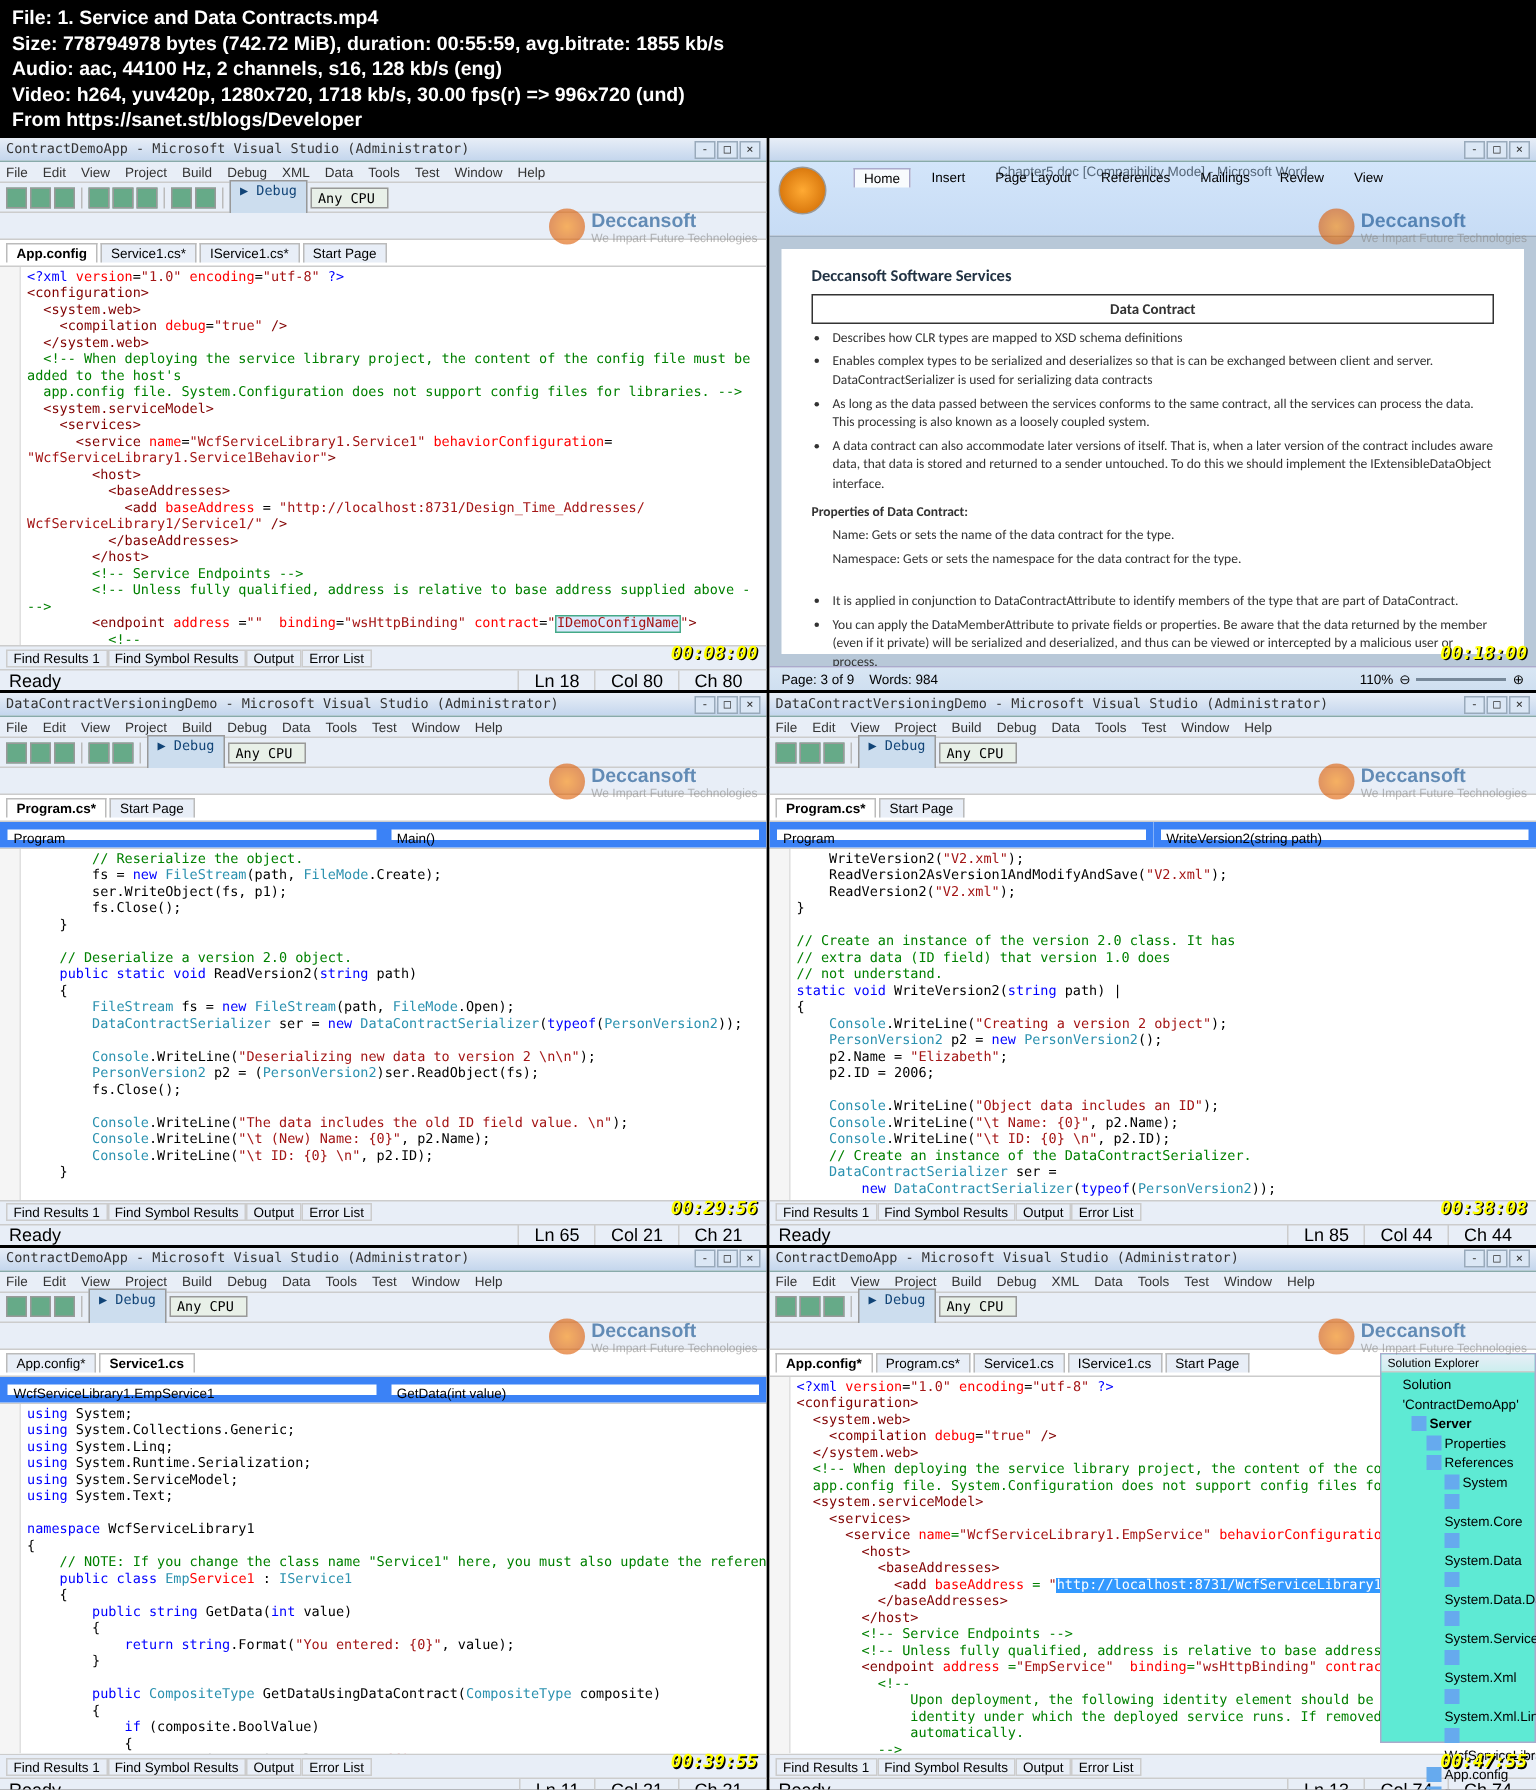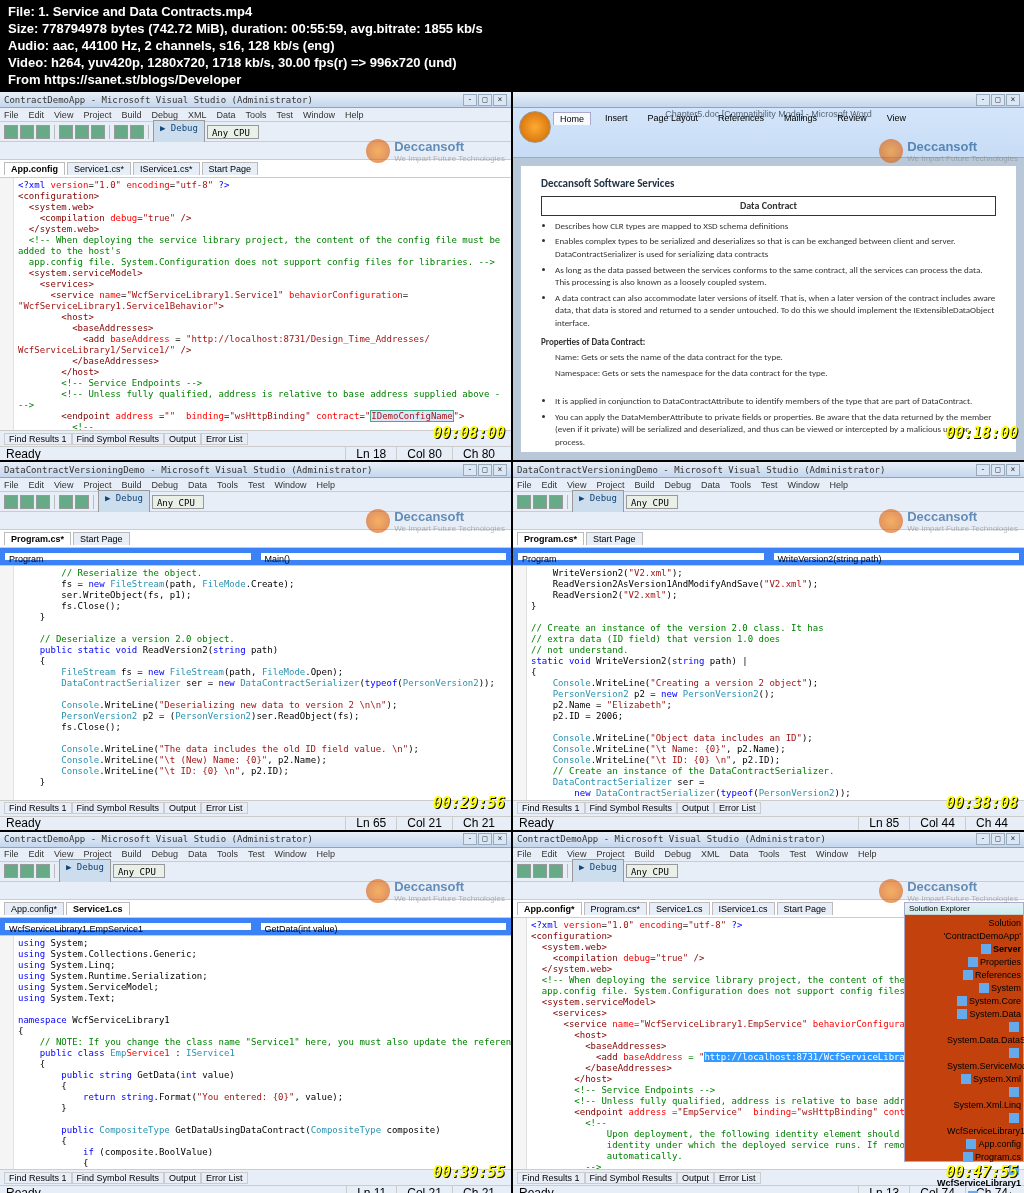--- a/index.html
+++ b/index.html
@@ -27,53 +27,53 @@
 .bottombar { background: #e8eef7; height: 16px; display: flex; align-items: center; padding: 0 4px; font-size: 9px; border-top: 1px solid #ccc; font-family: "Segoe UI", sans-serif; }
 .bottombar .btab { border: 1px solid #ccc; padding: 0 4px; background: #e8eef7; }
 .statusbar { background: #e8eef7; height: 14px; display: flex; align-items: center; padding: 0 6px; font-size: 12px; border-top: 1px solid #ccc; font-family: "Segoe UI", sans-serif; }
 .statusbar .spacer { flex: 1; }
 .statusbar .cell { padding: 0 10px; border-left: 1px solid #ccc; }
 .watermark { position: absolute; top: 24px; right: 6px; opacity: 0.6; display: flex; align-items: center; gap: 4px; margin-top: 23px; }
 .watermark .logo { width: 24px; height: 24px; background: radial-gradient(#f80, #c40); border-radius: 50%; }
 .watermark .txt { font-family: "Segoe UI", sans-serif; }
 .watermark .txt .t1 { color: #0a4a8a; font-weight: bold; font-size: 13px; }
 .watermark .txt .t2 { color: #888; font-size: 8px; }
-.timestamp { position: absolute; bottom: 18px; right: 6px; color: #ff0; font-size: 15px; font-weight: bold; font-style: italic; text-shadow: 1px 1px #000; }
+.timestamp { position: absolute; bottom: 18px; right: 6px; color: #ff0; font-size: 12px; font-weight: bold; font-style: italic; text-shadow: 1px 1px #000; }
 .kw { color: #0000ff; }
 .str { color: #a31515; }
 .com { color: #008000; }
 .type { color: #2b91af; }
 .attr { color: #ff0000; }
 .tag { color: #800000; }
 .hl { background: #dae9fc; border: 1px solid #4a8; }
 .sel { background: #3399ff; color: #fff; }
 
 
 .ribbon { background: linear-gradient(#d3e5fa, #c7dcf5); height: 50px; border-bottom: 1px solid #9ab; position: relative; }
 .ribbon .orb { position: absolute; left: 6px; top: 3px; width: 32px; height: 32px; border-radius: 50%; background: radial-gradient(#fa3, #c60); border: 1px solid #999; }
-.ribbon .rtabs { position: absolute; left: 40px; top: 4px; display: flex; gap: 8px; font-size: 9px; font-family: "Segoe UI", sans-serif; }
+.ribbon .rtabs { position: absolute; left: 56px; top: 4px; display: flex; gap: 8px; font-size: 9px; font-family: "Segoe UI", sans-serif; }
 .ribbon .rt { padding: 1px 6px; }
 .ribbon .rt.active { background: #f8fbfd; border: 1px solid #aac; border-bottom: none; }
 .wordtitle { position: absolute; top: 1px; left: 50%; transform: translateX(-50%); font-size: 9px; color: #567; font-family: "Segoe UI", sans-serif; }
 .worddoc { flex: 1; background: #b8c8d8; padding: 8px; overflow: hidden; }
 .page { background: #fff; padding: 10px 20px; height: 100%; font-family: Calibri, sans-serif; font-size: 9px; color: #333; line-height: 1.4; }
 .page h1 { font-size: 11px; color: #234; margin-bottom: 4px; }
 .page .boxed { border: 1px solid #333; text-align: center; font-weight: bold; padding: 2px; margin: 4px 0; font-size: 10px; }
 .page ul { margin-left: 14px; margin-bottom: 6px; }
 .page li { margin-bottom: 3px; }
 .page .sub { font-size: 9px; margin: 3px 0 3px 14px; }
 .wordstatus { background: linear-gradient(#d8e6f4, #cfdff0); height: 16px; display: flex; align-items: center; padding: 0 8px; font-size: 9px; border-top: 1px solid #aac; font-family: "Segoe UI", sans-serif; gap: 10px; }
 .wordstatus .zoom { margin-left: auto; display: flex; align-items: center; gap: 4px; }
 .wordstatus .slider { width: 60px; height: 2px; background: #789; position: relative; }
 
 
-.solexp { position: absolute; right: 0; top: 70px; width: 120px; height: 260px; background: #c2410c; border: 1px solid #aac; font-size: 9px; font-family: "Segoe UI", sans-serif; }
+.solexp { position: absolute; right: 0; top: 70px; width: 104px; height: 260px; background: #5eead4; border: 1px solid #aac; font-size: 9px; font-family: "Segoe UI", sans-serif; }
 .solexp .hdr { background: linear-gradient(#e8eef7, #cee); padding: 1px 4px; border-bottom: 1px solid #ccc; font-size: 8px; }
 .solexp .tree { padding: 2px; line-height: 13px; }
-.solexp .tree .nd { padding-left: 12px; text-align: right; }
+.solexp .tree .nd { padding-left: 12px; }
 .solexp .tree .nd.l1 { padding-left: 18px; }
 .solexp .tree .nd.l2 { padding-left: 28px; }
 .solexp .tree .nd.l3 { padding-left: 40px; }
 .solexp .tree .ico2 { display: inline-block; width: 10px; height: 10px; background: #6ae; margin-right: 2px; vertical-align: middle; }
 </style>
 </head>
 <body>
 
 <div class="header">
   <div>File: 1. Service and Data Contracts.mp4</div>
@@ -223,20 +223,30 @@
       <div><b>Properties of Data Contract:</b></div>
       <div class="sub">Name: Gets or sets the name of the data contract for the type.</div>
       <div class="sub">Namespace: Gets or sets the namespace for the data contract for the type.</div>
       <br>
       <ul>
         <li>It is applied in conjunction to DataContractAttribute to identify members of the type that are part of DataContract.</li>
         <li>You can apply the DataMemberAttribute to private fields or properties. Be aware that the data returned by the member (even if it private) will be serialized and deserialized, and thus can be viewed or intercepted by a malicious user or process.</li>
       </ul>
     </div>
   </div>
+  <div class="wordstatus">
+        <span>Page: 3 of 9</span>
+        <span>Words: 984</span>
+        <div class="zoom">
+          <span>110%</span>
+          <span>⊖</span>
+          <div class="slider"></div>
+          <span>⊕</span>
+        </div>
+      </div>
   <div class="watermark">
         <div class="logo"></div>
         <div class="txt">
           <div class="t1">Deccansoft</div>
           <div class="t2">We Impart Future Technologies</div>
         </div>
       </div>
   <div class="timestamp">00:18:00</div>
 </div>
 

